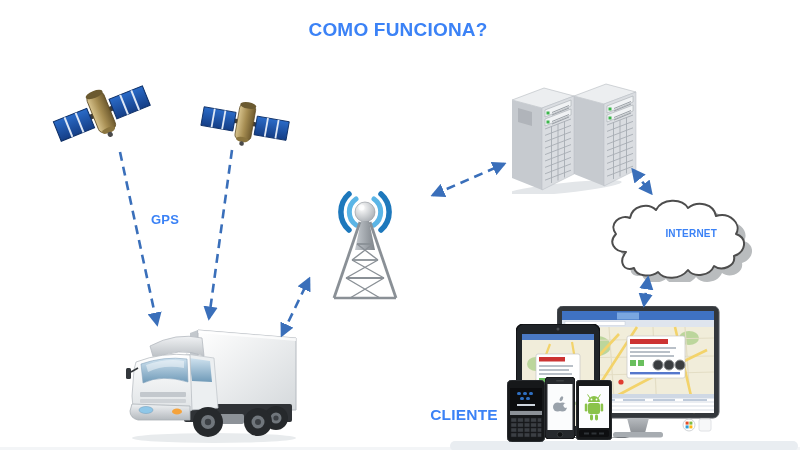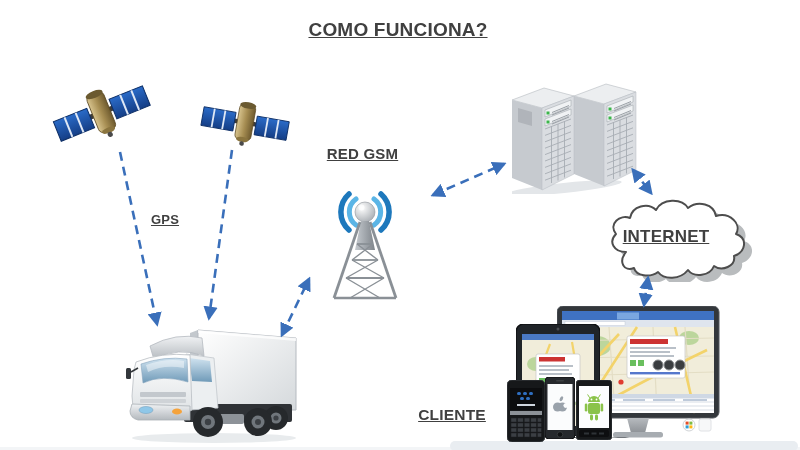--- a/index.html
+++ b/index.html
@@ -1,44 +1,43 @@
 <!DOCTYPE html>
 <html><head>
 <meta charset="utf-8">
 <style>
   html,body{margin:0;padding:0;background:#fff;}
   .stage{position:relative;width:800px;height:450px;background:#ffffff;overflow:hidden;
          font-family:"Liberation Sans",sans-serif;}
-  .lbl{position:absolute;font-weight:bold;color:#404040;text-align:center;
-       letter-spacing:.2px;line-height:1.1;z-index:7;text-decoration:underline;}
+  .lbl{position:absolute;font-weight:bold;color:#3b82f6;text-align:center;
+       letter-spacing:.2px;line-height:1.1;z-index:7;}
   .lbl-title{left:288px;top:20px;width:220px;font-size:19px;}
   .lbl-gps{left:135px;top:213px;width:60px;font-size:13px;}
   .lbl-redgsm{left:315px;top:146px;width:95px;font-size:15px;}
   .lbl-servidores{left:512px;top:49px;width:120px;font-size:15.5px;}
-  .lbl-internet{left:615px;top:228px;width:102px;font-size:17px;z-index:8;}
-  .lbl-cliente{left:402px;top:406px;width:100px;font-size:15.5px;}
+  .lbl-internet{left:615px;top:228px;width:102px;font-size:10px;z-index:8;text-align:right;}
+  .lbl-cliente{left:414px;top:406px;width:100px;font-size:15.5px;}
   .icon{position:absolute;}
   .z1{z-index:1}.z2{z-index:2}.z3{z-index:3}.z4{z-index:4}.z5{z-index:5}
   .arrows{position:absolute;left:0;top:0;z-index:6;pointer-events:none;}
 </style>
 </head>
 <body>
 
 <div class="stage">
 
   <div class="icon z1" style="left:0;top:438px;width:800px;height:12px;">
     <svg width="800" height="12">
       <rect x="0" y="7" width="800" height="5" fill="#f3f5f7"></rect>
       <rect x="450" y="1" width="348" height="10" rx="5" fill="#e9edf1"></rect>
     </svg>
   </div>
 
   <div class="lbl lbl-title">COMO FUNCIONA?</div>
   <div class="lbl lbl-gps">GPS</div>
-  <div class="lbl lbl-redgsm">RED GSM</div>
   <div class="lbl lbl-internet">INTERNET</div>
   <div class="lbl lbl-cliente">CLIENTE</div>
 
   <div class="icon z2" style="left:52px;top:78px;width:100px;height:72px;">
     <svg width="100" height="72" viewBox="0 0 100 70">
       <defs>
         <linearGradient id="pg1" x1="0" y1="0" x2="0" y2="1">
           <stop offset="0" stop-color="#2a6bc8"></stop>
             <stop offset="1" stop-color="#153e86"></stop>
         </linearGradient>

